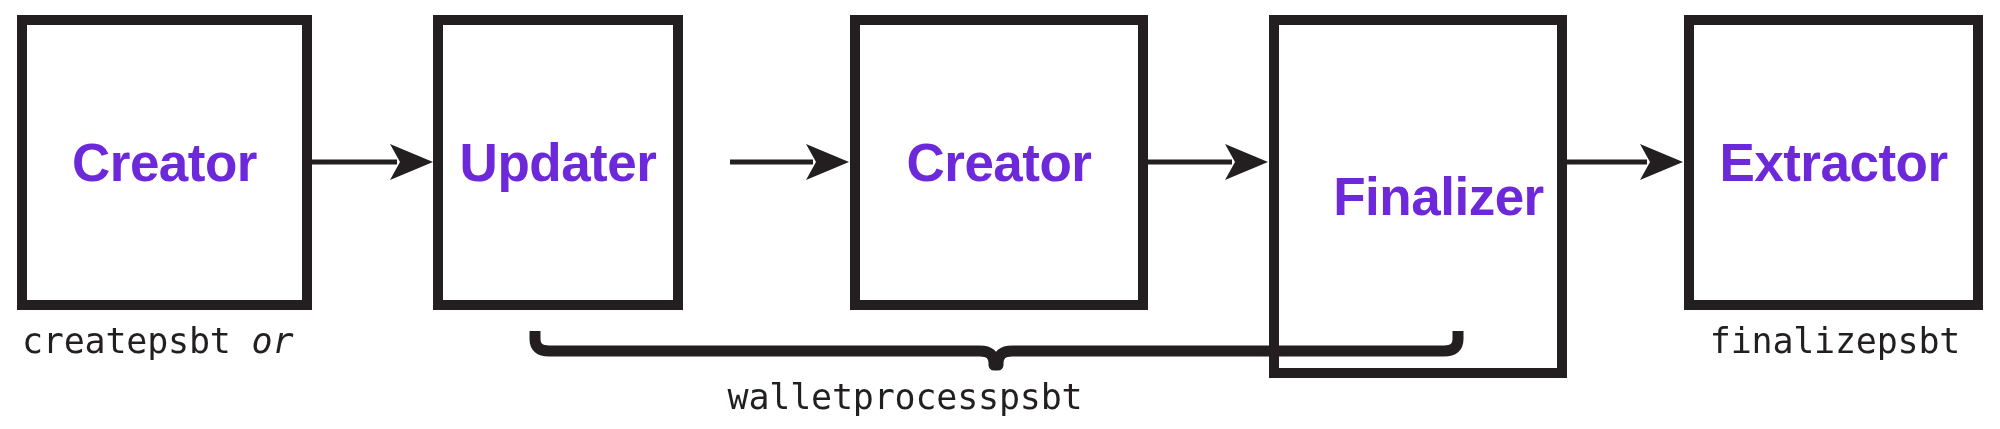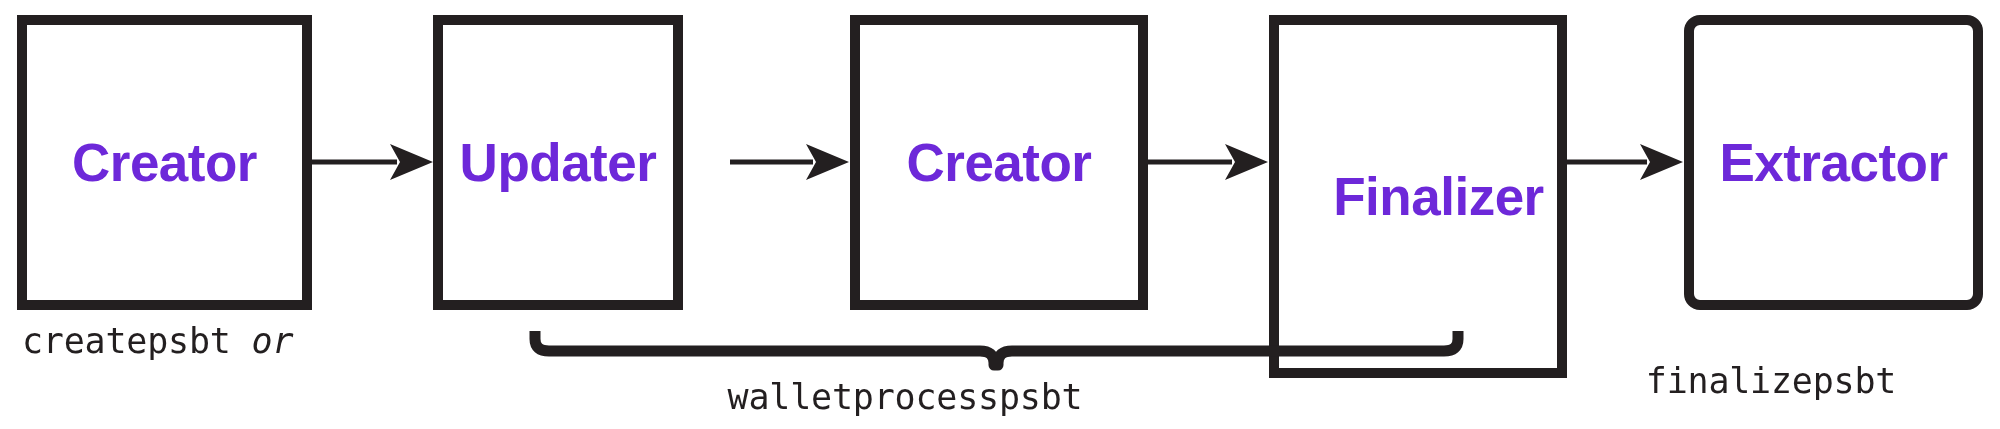--- a/index.html
+++ b/index.html
@@ -78,21 +78,21 @@
   </div>
 
   <div class="stage-box" style="left:850px; top:15px; width:298px; height:295px;">
     <span class="stage-label">Creator</span>
   </div>
 
   <div class="stage-box" style="left:1269px; top:15px; width:298px; height:363px;padding-left:41px;">
     <span class="stage-label">Finalizer</span>
   </div>
 
-  <div class="stage-box" style="left:1684px; top:15px; width:299px; height:295px;border-radius:16px;">
+  <div class="stage-box" style="left:1684px; top:15px; width:299px; height:295px;">
     <span class="stage-label">Extractor</span>
   </div>
 
   <svg class="arrow-svg" style="left:312px; top:140px; width:126px; height:44px;" viewBox="0 0 126 44">
     <line x1="0" y1="22" x2="85" y2="22" stroke="#231f20" stroke-width="5"></line>
     <path d="M 121 22 L 78 4 L 88 22 L 78 40 Z" fill="#231f20"></path>
   </svg>
 
   <svg class="arrow-svg" style="left:730px; top:140px; width:124px; height:44px;" viewBox="0 0 124 44">
     <line x1="0" y1="22" x2="83" y2="22" stroke="#231f20" stroke-width="5"></line>
@@ -123,15 +123,15 @@
              Q 933 26 933 14
              L 933 6" fill="none" stroke="#231f20" stroke-width="11" stroke-linecap="butt" stroke-linejoin="round"></path>
   </svg>
 
   <div class="cmd-label cmd-left">
     <div><span>createpsbt</span> <span class="kw-or">or</span></div>
   </div>
 
   <div class="cmd-label cmd-center" style="left:905px; top:378px;">walletprocesspsbt</div>
 
-  <div class="cmd-label cmd-center" style="left:1771px; top:322px;margin-top:40px;">finalizepsbt</div>
+  <div class="cmd-label cmd-center" style="left:1835px; top:322px;">finalizepsbt</div>
 
 </div>
 
 </body></html>

